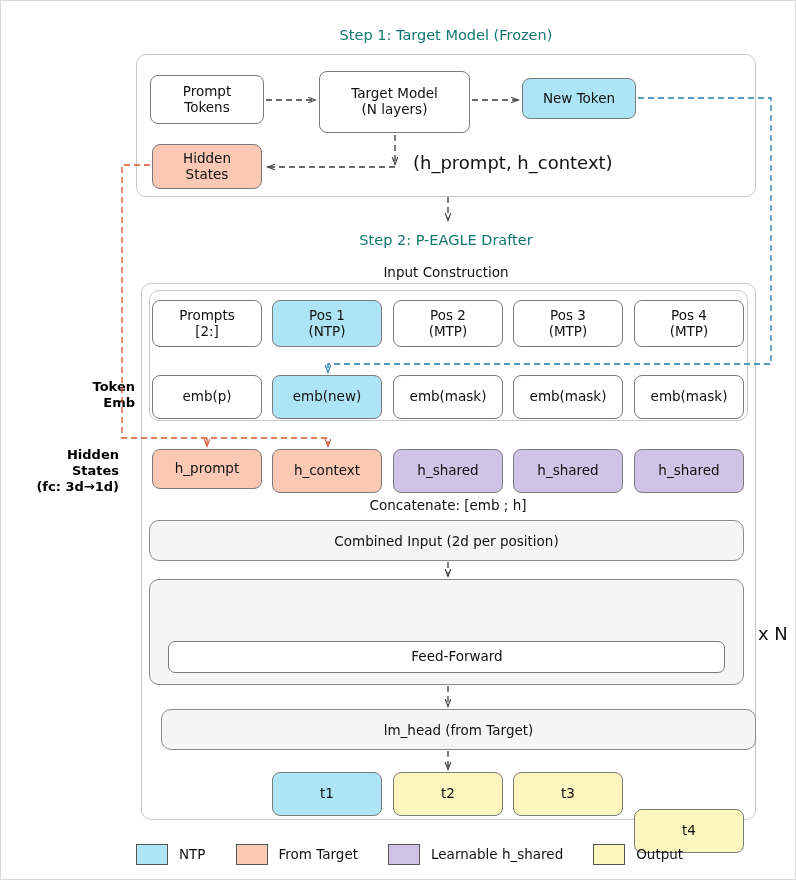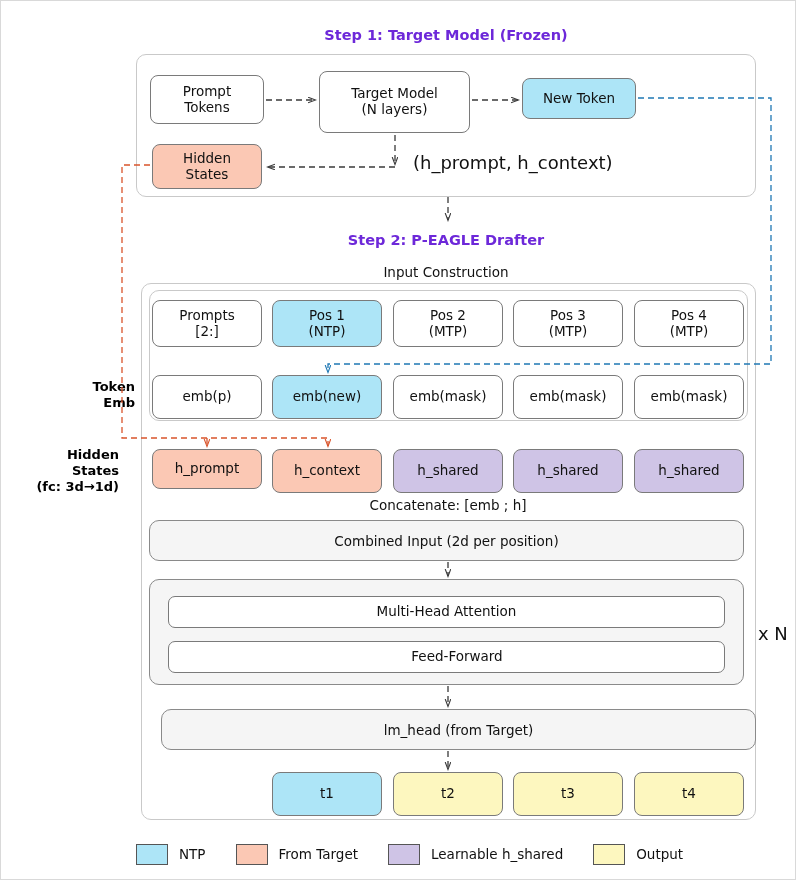--- a/index.html
+++ b/index.html
@@ -32,21 +32,21 @@
   .panel{
     position:absolute;box-sizing:border-box;
     border:1.4px solid #c9c9c9;
     border-radius:10px;
     background:#ffffff;
   }
   .panel.grey{background:#f5f5f5;border-color:#8a8a8a;border-width:1.4px;}
 
   .title{
     position:absolute;
-    font-weight:bold;font-size:14.5px;color:#6d28d9;
+    font-weight:normal;font-size:14.5px;color:#0f766e;
     text-align:center;
   }
   .caption{
     position:absolute;
     font-size:13.5px;color:#111;text-align:center;
   }
   .sidelabel{
     position:absolute;
     font-weight:bold;font-size:13px;color:#000;
     text-align:right;line-height:1.22;
@@ -125,33 +125,32 @@
   <div class="node" style="left:633px;top:448px;width:110px;height:44px;background:#cfc4e6;">h_shared</div>
 
   <div class="caption" style="left:151px;top:496px;width:592px;">Concatenate: [emb ; h]</div>
 
   <div class="panel grey" style="left:148px;top:519px;width:595px;height:41px;display:flex;align-items:center;justify-content:center;">
     <span style="font-size:13.5px;color:#111;">Combined Input (2d per position)</span>
   </div>
 
   <div class="panel grey" style="left:148px;top:578px;width:595px;height:106px;"></div>
 
-  <div class="node" style="left:167px;top:595px;width:557px;height:32px;border-radius:7px;">Multi-Head Attention</div>
   <div class="node" style="left:167px;top:640px;width:557px;height:32px;border-radius:7px;padding-left:21px;">Feed-Forward</div>
 
   <div class="smalltext" style="left:757px;top:622px;">x N</div>
 
   <div class="panel grey" style="left:148px;top:708px;width:595px;height:41px;display:flex;align-items:center;justify-content:center;margin-left:12px;">
     <span style="font-size:13.5px;color:#111;">lm_head (from Target)</span>
   </div>
 
   <div class="node" style="left:271px;top:771px;width:110px;height:44px;background:#ade5f7;">t1</div>
   <div class="node" style="left:392px;top:771px;width:110px;height:44px;background:#fdf7bf;">t2</div>
   <div class="node" style="left:512px;top:771px;width:110px;height:44px;background:#fdf7bf;">t3</div>
-  <div class="node" style="left:633px;top:771px;width:110px;height:44px;background:#fdf7bf;">t4</div>
+  <div class="node" style="left:633px;top:808px;width:110px;height:44px;background:#fdf7bf;">t4</div>
 
   <svg id="wires" viewBox="0 0 796 880" xmlns="http://www.w3.org/2000/svg">
     <defs>
       <marker id="ah-dark" markerWidth="9" markerHeight="9" refX="7" refY="3.2" orient="auto" markerUnits="userSpaceOnUse">
         <path d="M0,0.4 L7.5,3.2 L0,6" fill="none" stroke="#3a3a3a" stroke-width="1.1"></path>
       </marker>
       <marker id="ah-blue" markerWidth="9" markerHeight="9" refX="7" refY="3.2" orient="auto" markerUnits="userSpaceOnUse">
         <path d="M0,0.4 L7.5,3.2 L0,6" fill="none" stroke="#1f78b4" stroke-width="1.1"></path>
       </marker>
       <marker id="ah-red" markerWidth="9" markerHeight="9" refX="7" refY="3.2" orient="auto" markerUnits="userSpaceOnUse">

